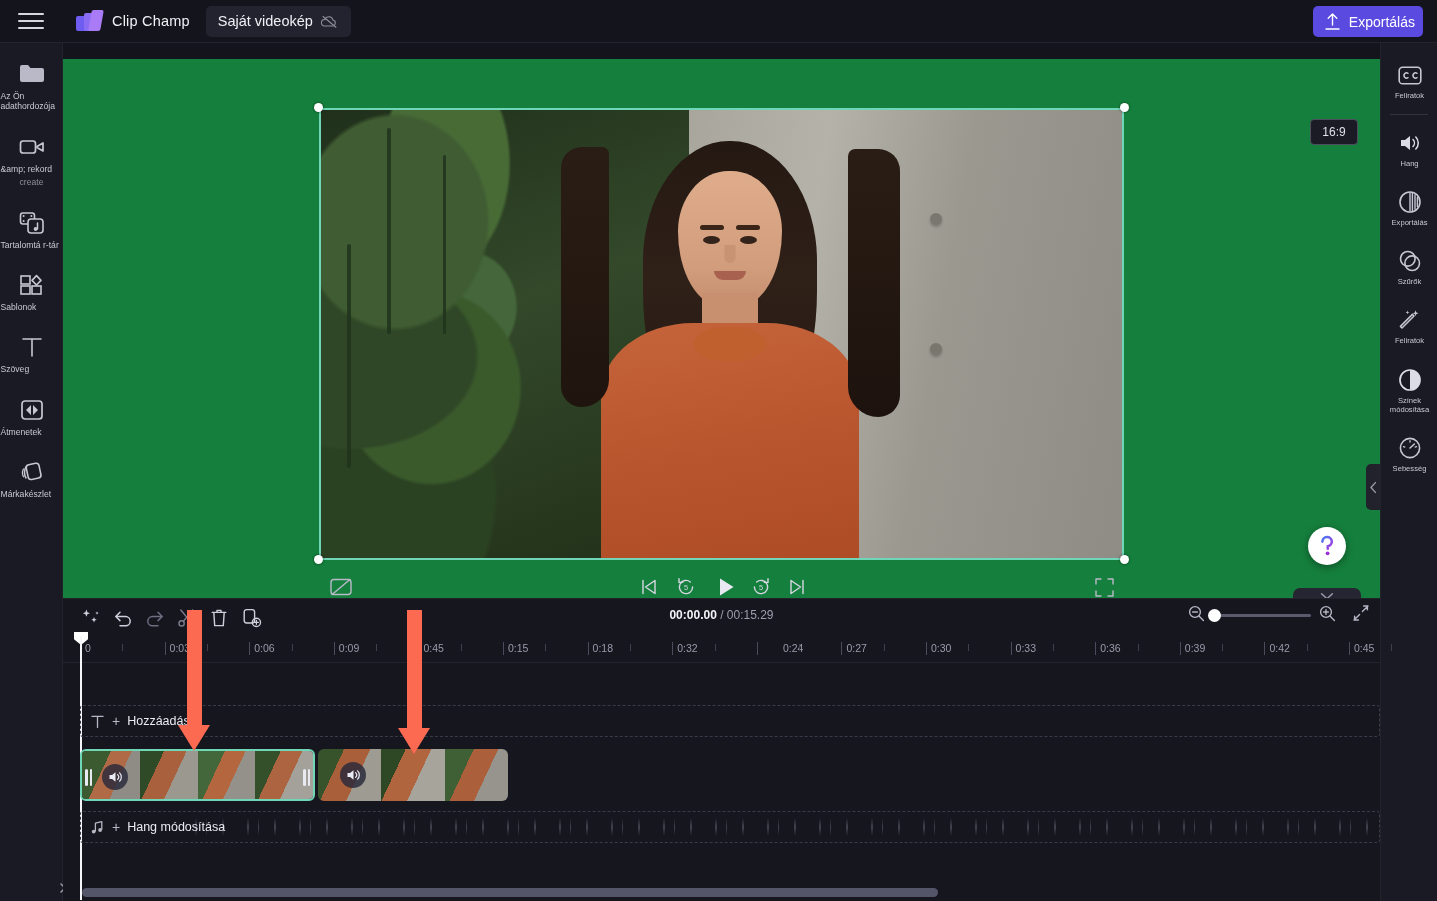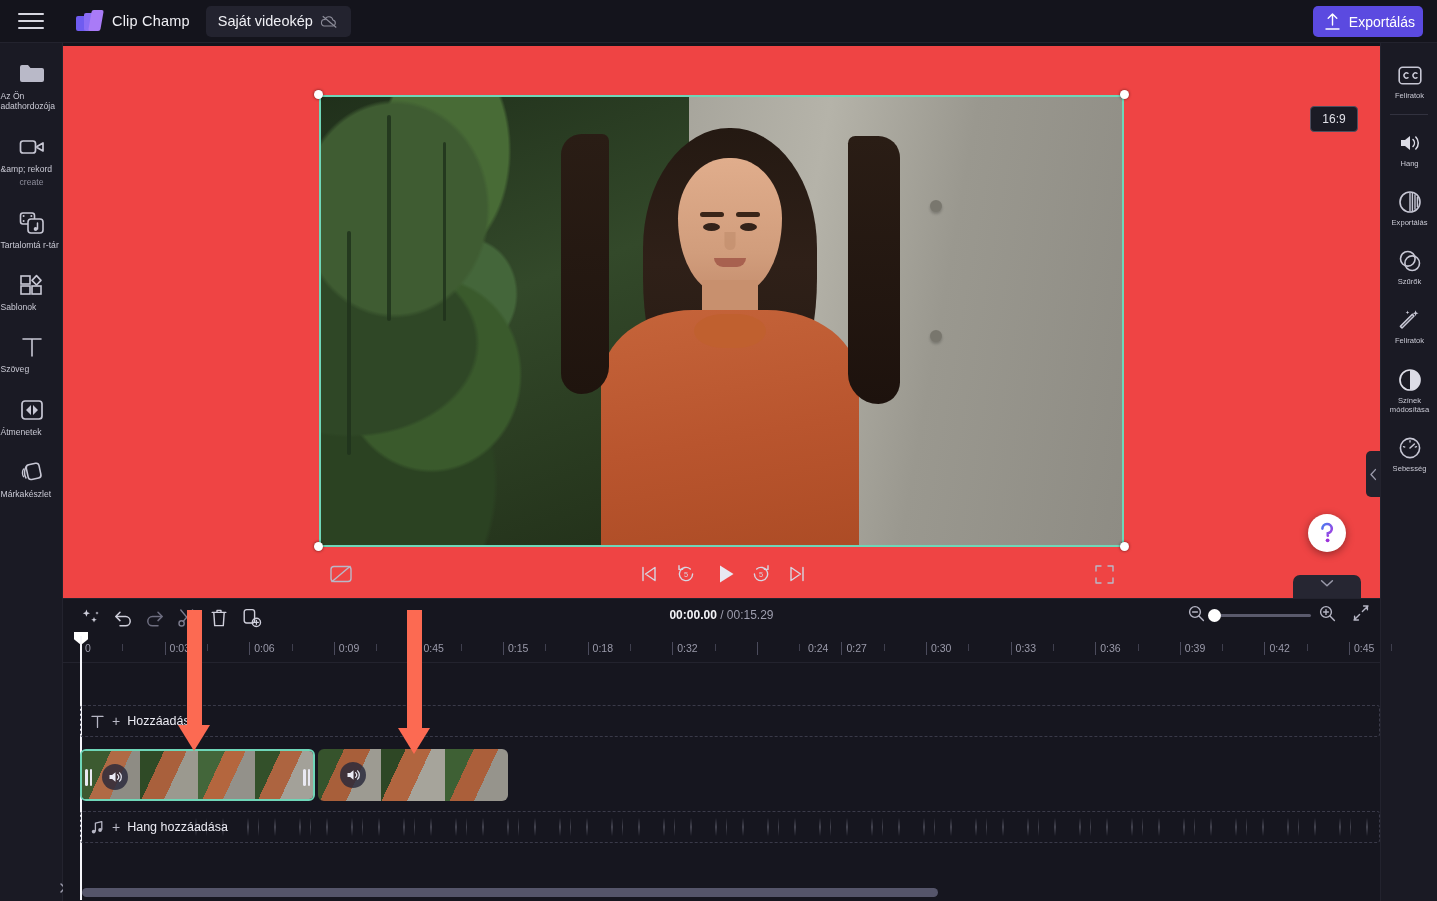--- a/index.html
+++ b/index.html
@@ -59,21 +59,21 @@
     position:absolute; right:0; top:43px; width:57px; height:858px;
     background:#1a1a24; border-left:1px solid #23232e; padding-top:12px;
   }
   .rr-item { width:57px; padding: 8px 2px 5px; display:flex; flex-direction:column;
      align-items:center; gap:4px; cursor:pointer; margin-bottom:9px; }
   .rr-item .ico { width:24px; height:24px; display:flex; align-items:center; justify-content:center; }
   .rr-item .lbl { font-size:7.6px; color:#c9c9d4; text-align:center; line-height:1.2; width:56px; }
   .rr-sep { width:38px; height:1px; background:#32323f; margin: 4px auto 8px; }
 
   
-  .stage { position:absolute; left:63px; top:46px; width:1317px; height:555px; background:#ef4444; }
+  .stage { position:absolute; left:63px; top:59px; width:1317px; height:555px; background:#15803d; }
   .float-tools {
     position:absolute; left:769px; top:55px; width:135px; height:33px; background:#272734;
     border-radius:6px; display:flex; align-items:center; justify-content:space-around; padding: 0 4px;
   }
   .float-tools .tb { width:28px;height:26px; display:flex;align-items:center;justify-content:center;cursor:pointer;border-radius:4px;}
   .ratio-badge {
     position:absolute; left:1247px; top:60px; width:48px; height:26px; border:1px solid #4e4e5e;
     border-radius:4px; display:flex; align-items:center; justify-content:center;
     font-size:12px; color:#e0e0e8; cursor:pointer; background:#1b1b25;
   }
@@ -599,21 +599,21 @@
         <div class="rtick" style="left: 440px;"></div>
         <div class="rlabel" style="left: 440px;">0:15</div>
         <div class="rtick minor" style="left: 482.3px;"></div>
         <div class="rtick" style="left: 524.6px;"></div>
         <div class="rlabel" style="left: 524.6px;">0:18</div>
         <div class="rtick minor" style="left: 566.9px;"></div>
         <div class="rtick" style="left: 609.2px;"></div>
         <div class="rlabel" style="left: 609.2px;">0:32</div>
         <div class="rtick minor" style="left: 651.5px;"></div>
         <div class="rtick" style="left: 693.8px;"></div>
-        <div class="rlabel" style="left: 705px; padding-left: 40px;">0:24</div>
+        <div class="rlabel" style="left: 680px; padding-left: 40px;">0:24</div>
         <div class="rtick minor" style="left: 736.1px;"></div>
         <div class="rtick" style="left: 778.4px;"></div>
         <div class="rlabel" style="left: 778.4px;">0:27</div>
         <div class="rtick minor" style="left: 820.7px;"></div>
         <div class="rtick" style="left: 863px;"></div>
         <div class="rlabel" style="left: 863px;">0:30</div>
         <div class="rtick minor" style="left: 905.3px;"></div>
         <div class="rtick" style="left: 947.6px;"></div>
         <div class="rlabel" style="left: 947.6px;">0:33</div>
         <div class="rtick minor" style="left: 989.9px;"></div>
@@ -685,21 +685,21 @@
 
     <div class="track-row dashed" style="top:212px; height:32px; display:flex; align-items:center; position:absolute; overflow:hidden;">
       <div class="audio-wave"></div>
       <div class="track-ph" style="position:relative; z-index:2;">
         <svg width="15" height="15" viewBox="0 0 15 15">
           <path d="M5.4 11.4V3.2l6.4-1.5v8" fill="none" stroke="#b6b6c4" stroke-width="1.3" stroke-linejoin="round"></path>
           <circle cx="3.7" cy="11.6" r="1.9" fill="#b6b6c4"></circle>
             <circle cx="10.1" cy="10" r="1.9" fill="#b6b6c4"></circle>
         </svg>
         <span class="plus">+</span>
-        <span class="t-lbl">Hang hozzáadása</span>
+        <span class="t-lbl">Hang módosítása</span>
       </div>
     </div>
 
     <div class="hscroll">
       <div class="hscroll-thumb"></div>
     </div>
   </div>
 
   <div class="arrow" id="arrow0" style="left: 178px; top: 610px;">
     <div class="shaft" style="height: 115px;"></div>

